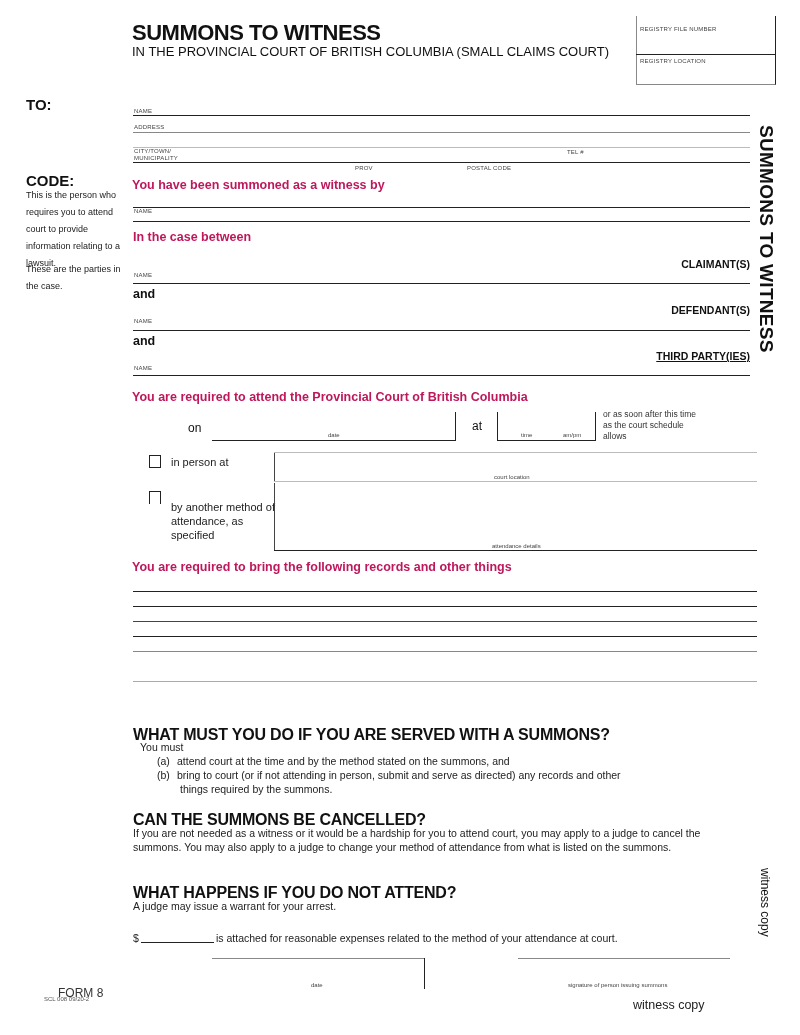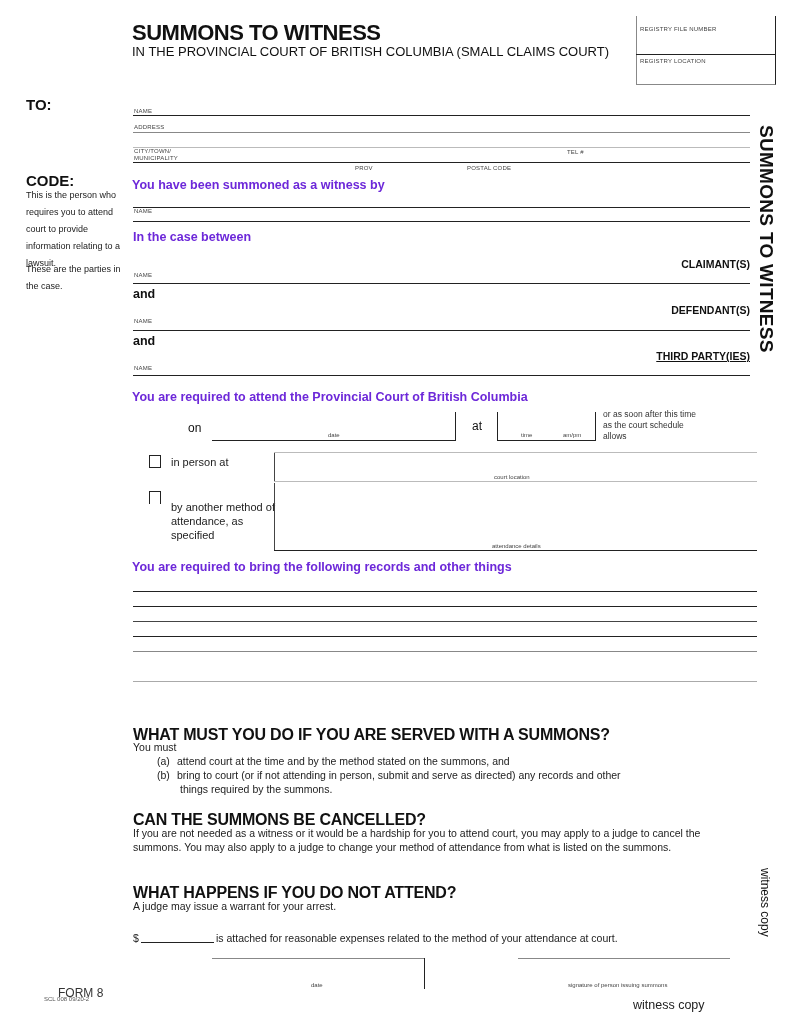--- a/index.html
+++ b/index.html
@@ -15,21 +15,21 @@
 
   #title { left: 132px; top: 20px; font-size: 22px; font-weight: bold; letter-spacing: -0.5px; }
   #subtitle { left: 132px; top: 44px; font-size: 13px; }
 
   #registry-box { left: 636px; top: 16px; width: 140px; height: 69px; border-left: 1px solid #888; border-right: 1px solid #222; border-bottom: 1px solid #888; }
   #registry-divider { left: 636px; top: 54px; width: 140px; border-top: 1px solid #222; }
 
   .side-heading { font-size: 15px; font-weight: bold; }
   .side-note { font-size: 9px; line-height: 17px; color: #222; width: 100px; }
 
-  .section-heading { font-size: 12.5px; font-weight: bold; color: #6d28d9; }
+  .section-heading { font-size: 12.5px; font-weight: bold; color: #be185d; }
   .party-label { font-size: 10.5px; font-weight: bold; text-align: right; }
   .and-label { font-size: 12.5px; font-weight: bold; }
 
   #vertical-title { left: 755px; top: 125px; writing-mode: vertical-rl; font-size: 19px; font-weight: bold; letter-spacing: 0.3px; white-space: nowrap; }
   #vertical-copy { left: 758px; top: 868px; writing-mode: vertical-rl; font-size: 12px; white-space: nowrap; }
 
   .checkbox { position: absolute; width: 12px; height: 13px; border: 1px solid #222; background: #fff; cursor: pointer; }
   .checkbox.open-bottom { border-bottom: none; }
   .body-text { font-size: 11px; color: #222; line-height: 14px; }
   .info-heading { font-size: 16px; font-weight: bold; letter-spacing: -0.2px; }
@@ -141,21 +141,21 @@
 <div class="abs section-heading" style="left:132px; top:560px;">You are required to bring the following records and other things</div>
 <div class="line" style="left:133px; top:591px; width:624px;"></div>
 <div class="line" style="left:133px; top:606px; width:624px;"></div>
 <div class="line" style="left:133px; top:621px; width:624px; border-top-color:#444;"></div>
 <div class="line" style="left:133px; top:636px; width:624px;"></div>
 <div class="line grey" style="left:133px; top:651px; width:624px;"></div>
 <div class="line grey" style="left:133px; top:681px; width:624px; border-top-color:#aaa;"></div>
 <textarea class="field-input" style="left: 136px; top: 578px; width: 618px; height: 100px; resize: none; line-height: 15px;"></textarea>
 
 <div class="abs info-heading" style="left:133px; top:726px;">WHAT MUST YOU DO IF YOU ARE SERVED WITH A SUMMONS?</div>
-<div class="abs info-text" style="left:133px; top:740px;">You must</div>
+<div class="abs info-text" style="left:140px; top:740px;">You must</div>
 <div class="abs info-text" style="left:157px; top:754px;">(a)</div>
 <div class="abs info-text" style="left:177px; top:754px;">attend court at the time and by the method stated on the summons, and</div>
 <div class="abs info-text" style="left:157px; top:768px;">(b)</div>
 <div class="abs info-text" style="left:177px; top:768px;">bring to court (or if not attending in person, submit and serve as directed) any records and other</div>
 <div class="abs info-text" style="left:180px; top:782px;">things required by the summons.</div>
 
 <div class="abs info-heading" style="left:133px; top:811px;">CAN THE SUMMONS BE CANCELLED?</div>
 <div class="abs info-text" style="left:133px; top:826px; width:590px;">If you are not needed as a witness or it would be a hardship for you to attend court, you may apply to a judge to cancel the summons. You may also apply to a judge to change your method of attendance from what is listed on the summons.</div>
 
 <div class="abs info-heading" style="left:133px; top:884px;">WHAT HAPPENS IF YOU DO NOT ATTEND?</div>

